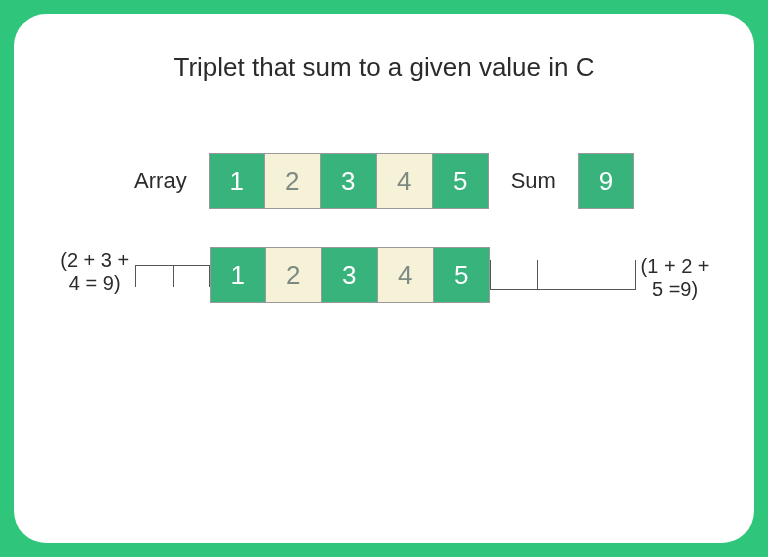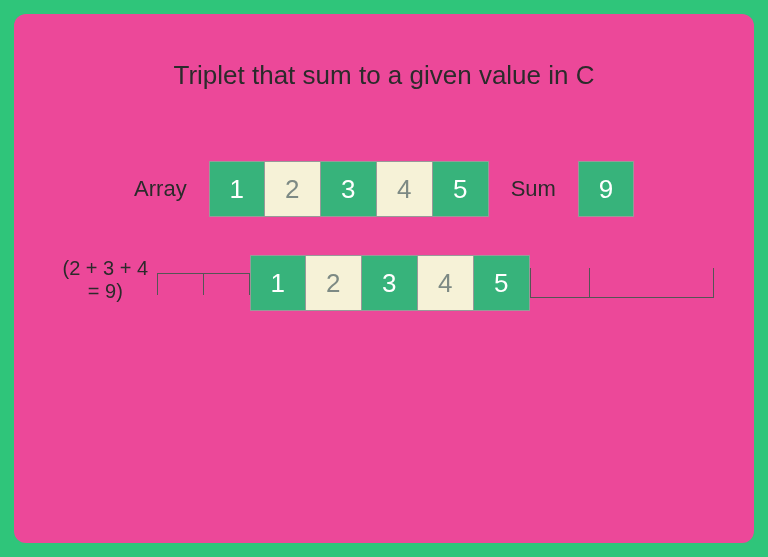--- a/index.html
+++ b/index.html
@@ -6,23 +6,23 @@
   body {
     width: 768px;
     height: 557px;
     background: #2fc57a;
     padding: 14px;
     font-family: -apple-system, BlinkMacSystemFont, "Segoe UI", Arial, sans-serif;
   }
   .card {
     width: 100%;
     height: 100%;
-    background: #ec4899;
-    border-radius: 12px;
-    padding: 38px 40px 20px 40px;
+    background: #ffffff;
+    border-radius: 32px;
+    padding: 30px 40px 20px 40px;
     position: relative;
   }
   .title {
     text-align: center;
     font-size: 26px;
     color: #2b2b2b;
     font-weight: 500;
     margin-top: 8px;
     margin-bottom: 70px;
   }
@@ -130,14 +130,15 @@
     <div class="eq">(2 + 3 + 4 = 9)</div>
     <div class="bracket-top"></div>
     <div class="cells">
       <div class="cell g">1</div>
       <div class="cell y">2</div>
       <div class="cell g">3</div>
       <div class="cell y">4</div>
       <div class="cell g">5</div>
     </div>
     <div class="bracket-bottom"></div>
+    <div class="eq2">(1 + 2 + 5 =9)</div>
   </div>
 </div>
 
 </body></html>

